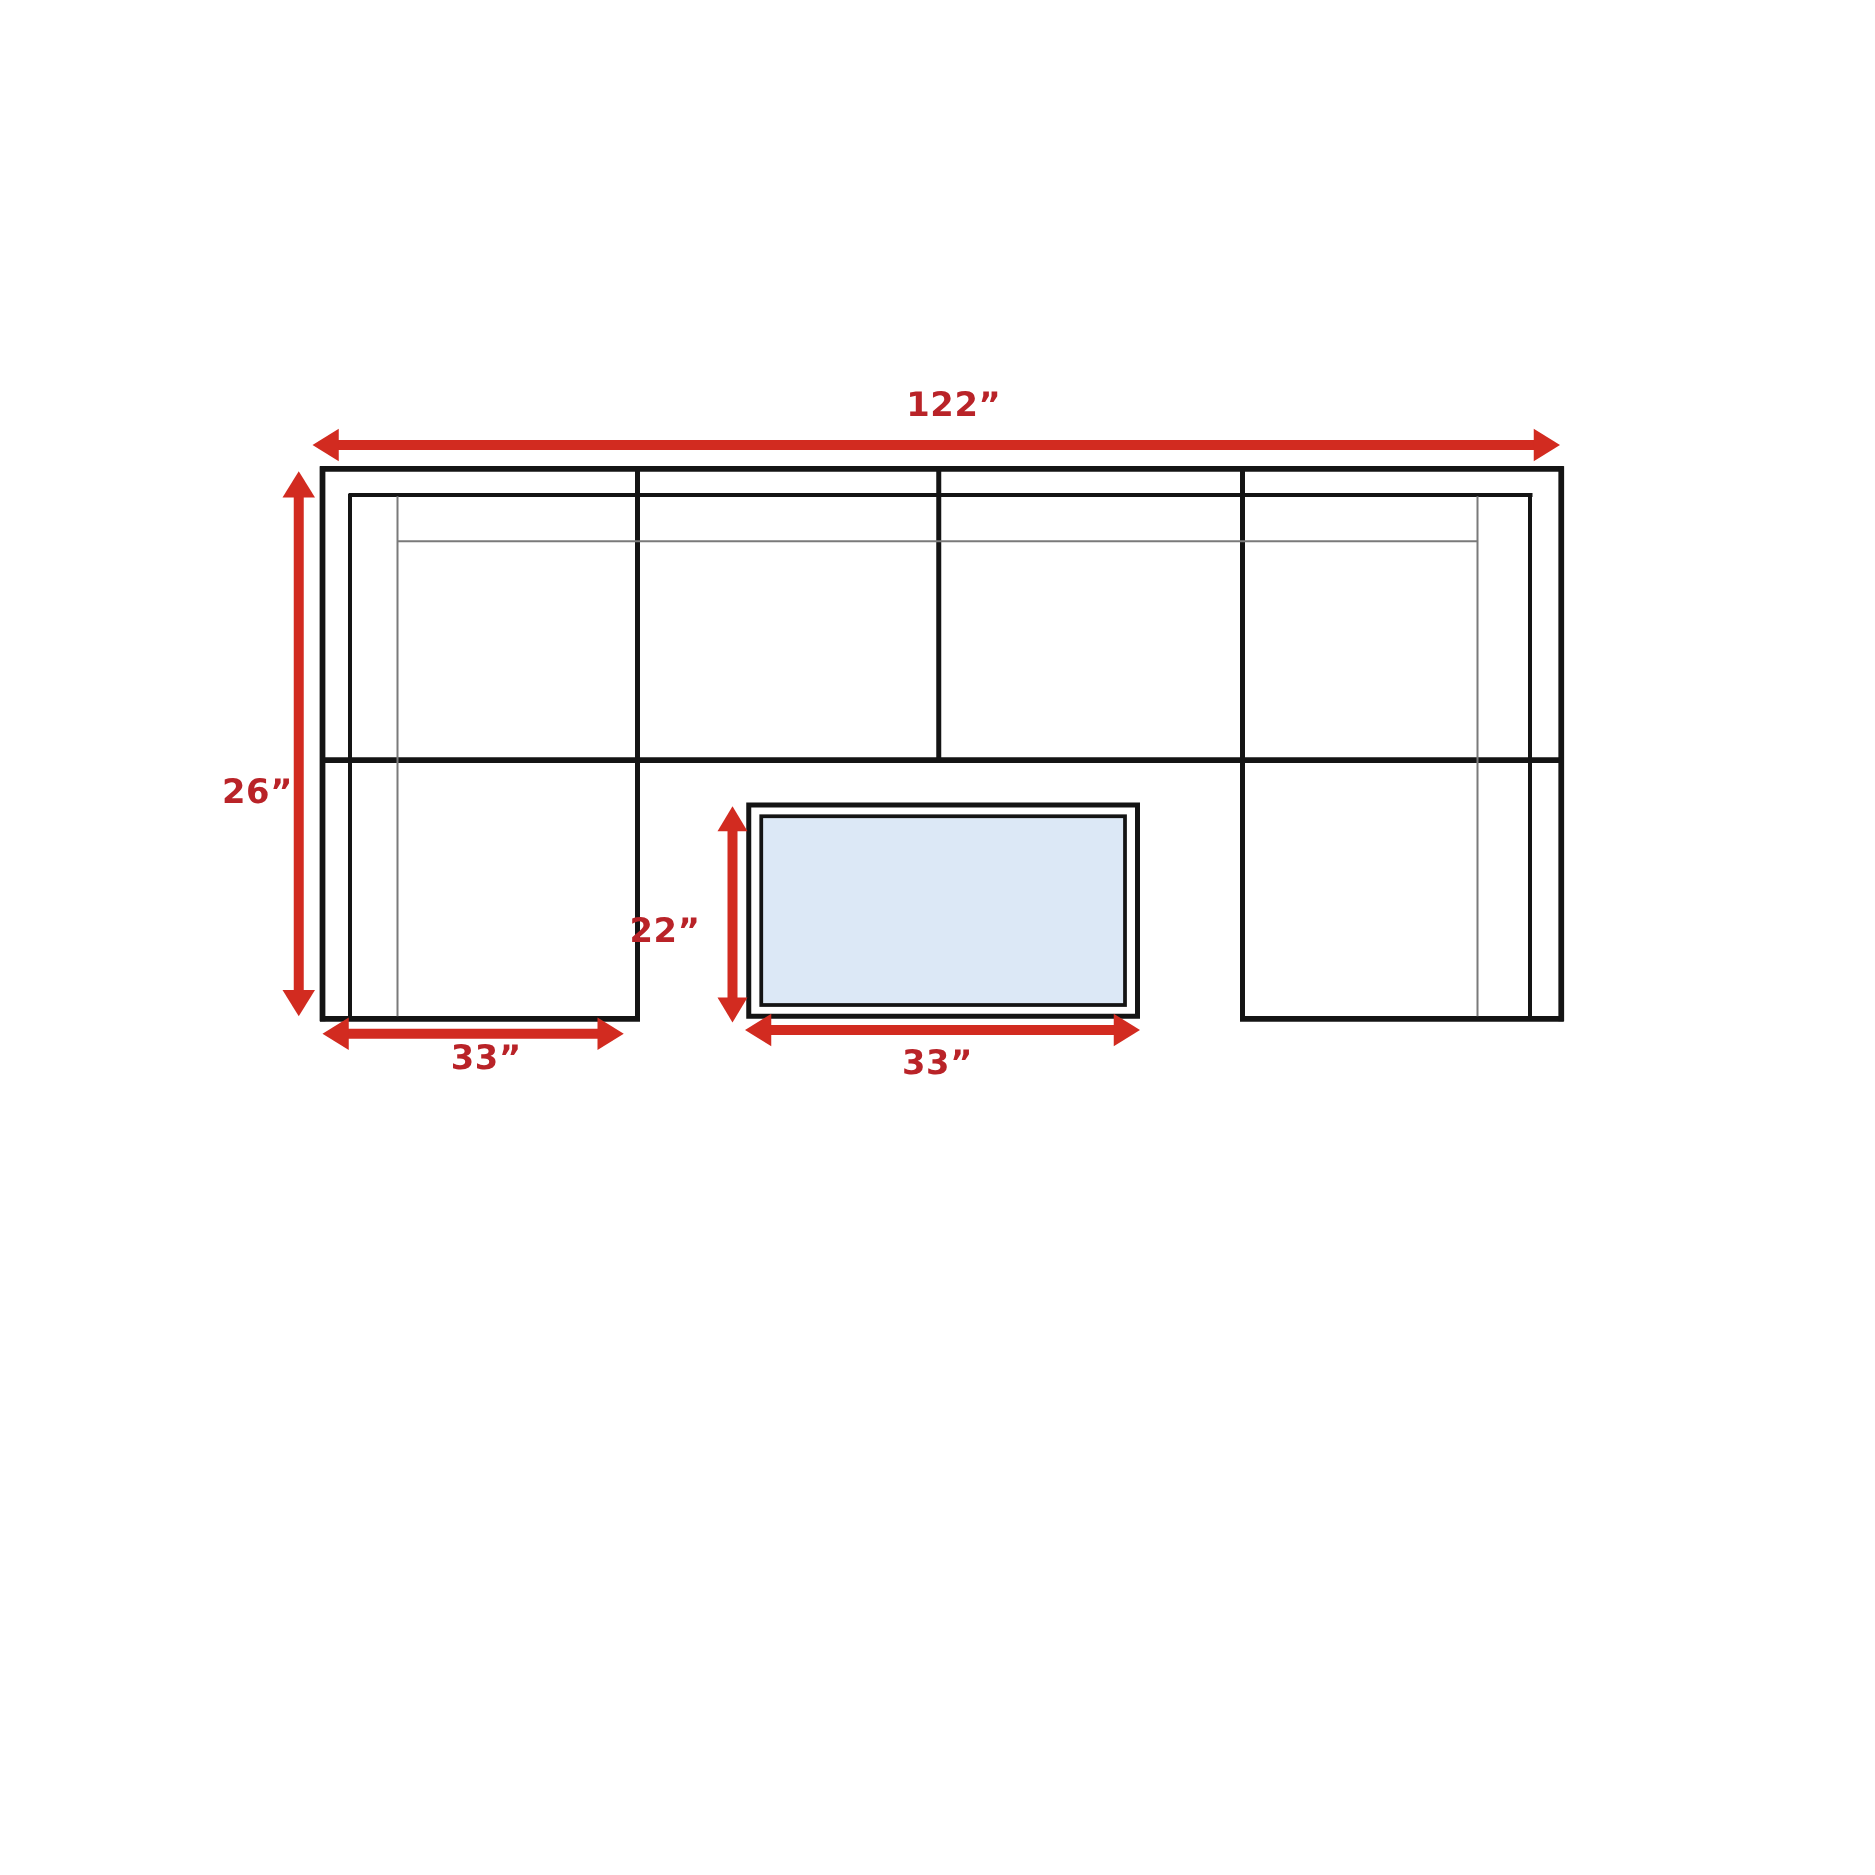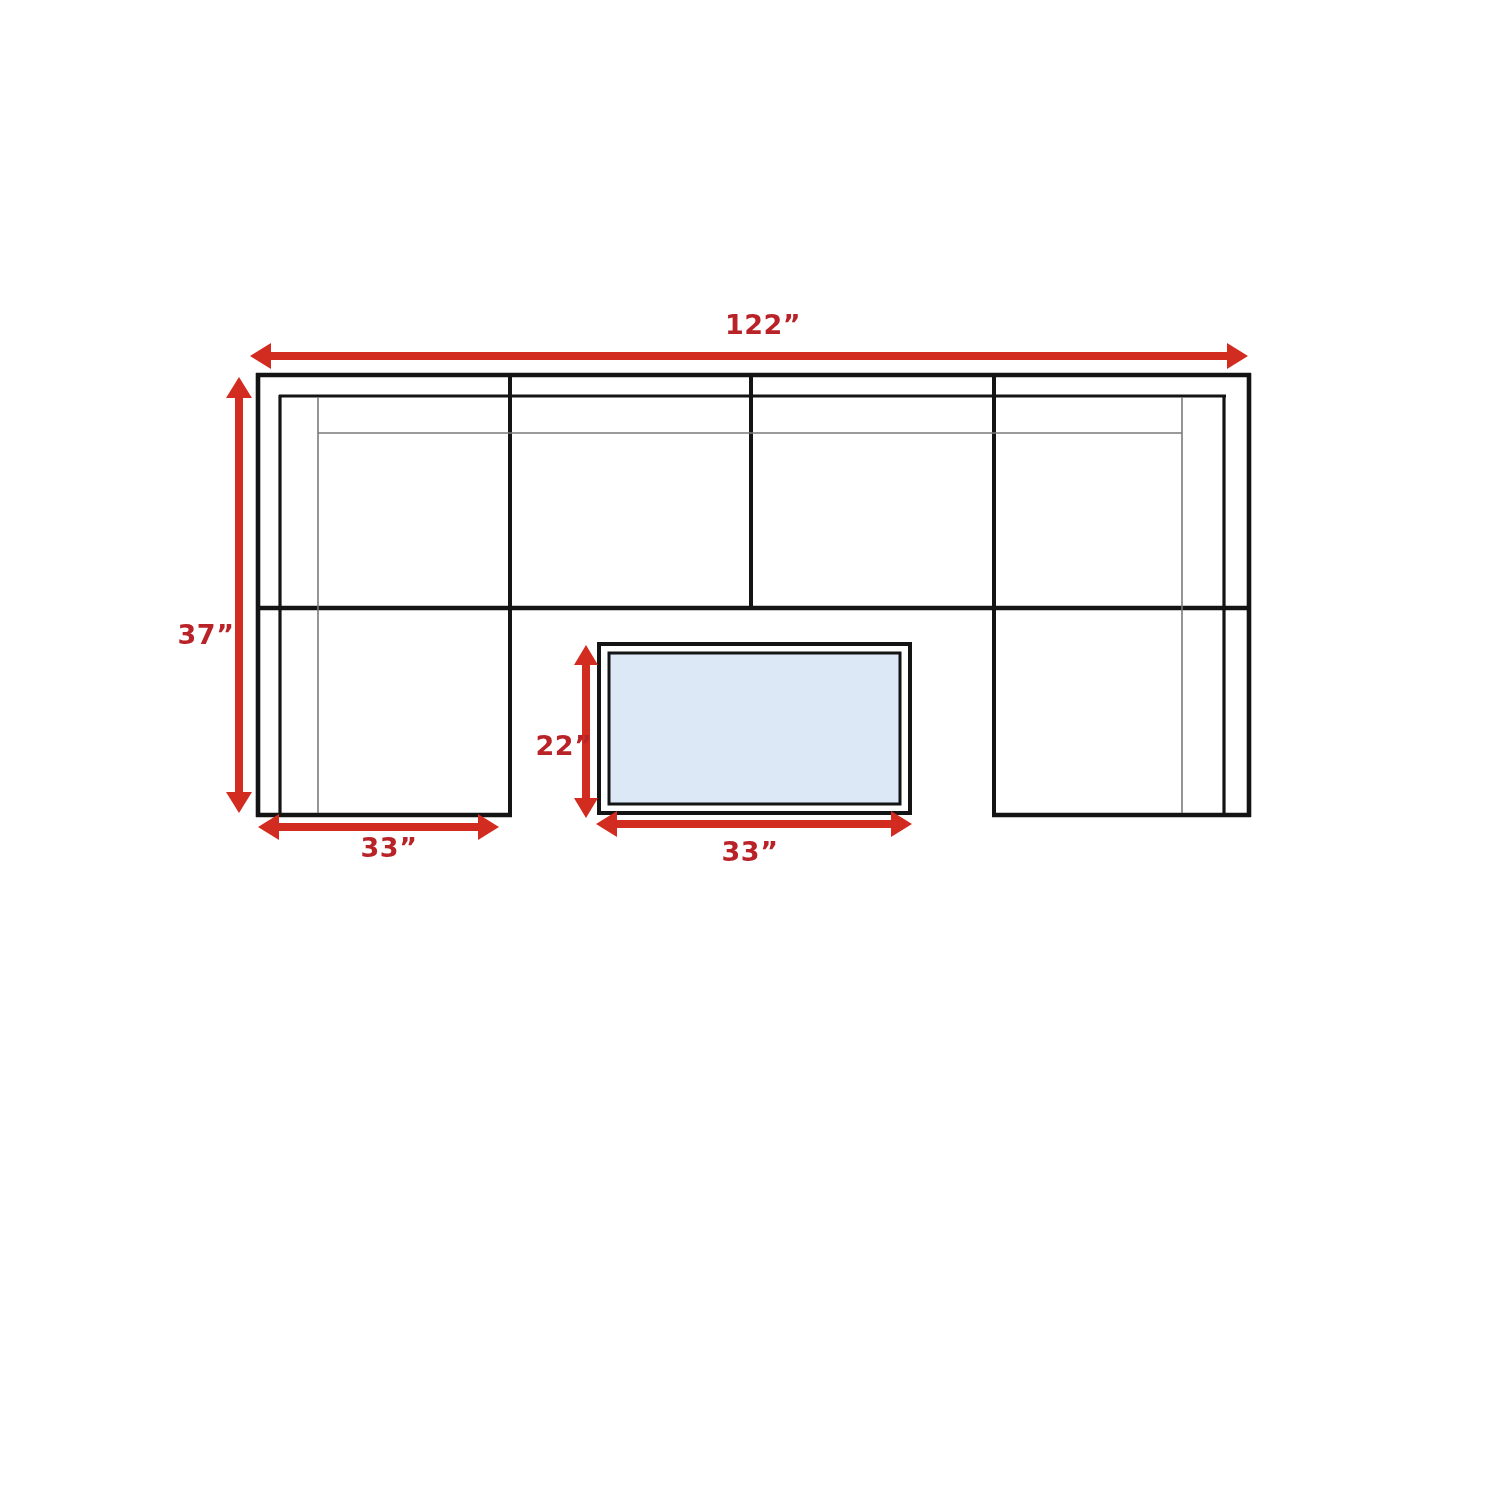--- a/index.html
+++ b/index.html
@@ -108,20 +108,20 @@
 
     <g>
       <line class="arrow-shaft shaft-h" x1="612" y1="824" x2="896" y2="824"></line>
       <polygon class="arrow-head" points="596,824 617,811 617,837"></polygon>
       <polygon class="arrow-head" points="912,824 891,811 891,837"></polygon>
     </g>
   </svg>
 
   <div class="dim-label" style="left:763px; top:324px;">122”</div>
 
-  <div class="dim-label" style="left:206px; top:634px;">37”</div>
+  <div class="dim-label" style="left:206px; top:634px;">26”</div>
 
   <div class="dim-label" style="left:389px; top:847px;">33”</div>
 
-  <div class="dim-label" style="left:564px; top:745px;">22”</div>
+  <div class="dim-label" style="left:532px; top:745px;">22”</div>
 
   <div class="dim-label" style="left:750px; top:851px;">33”</div>
 </div>
 
 </body></html>

